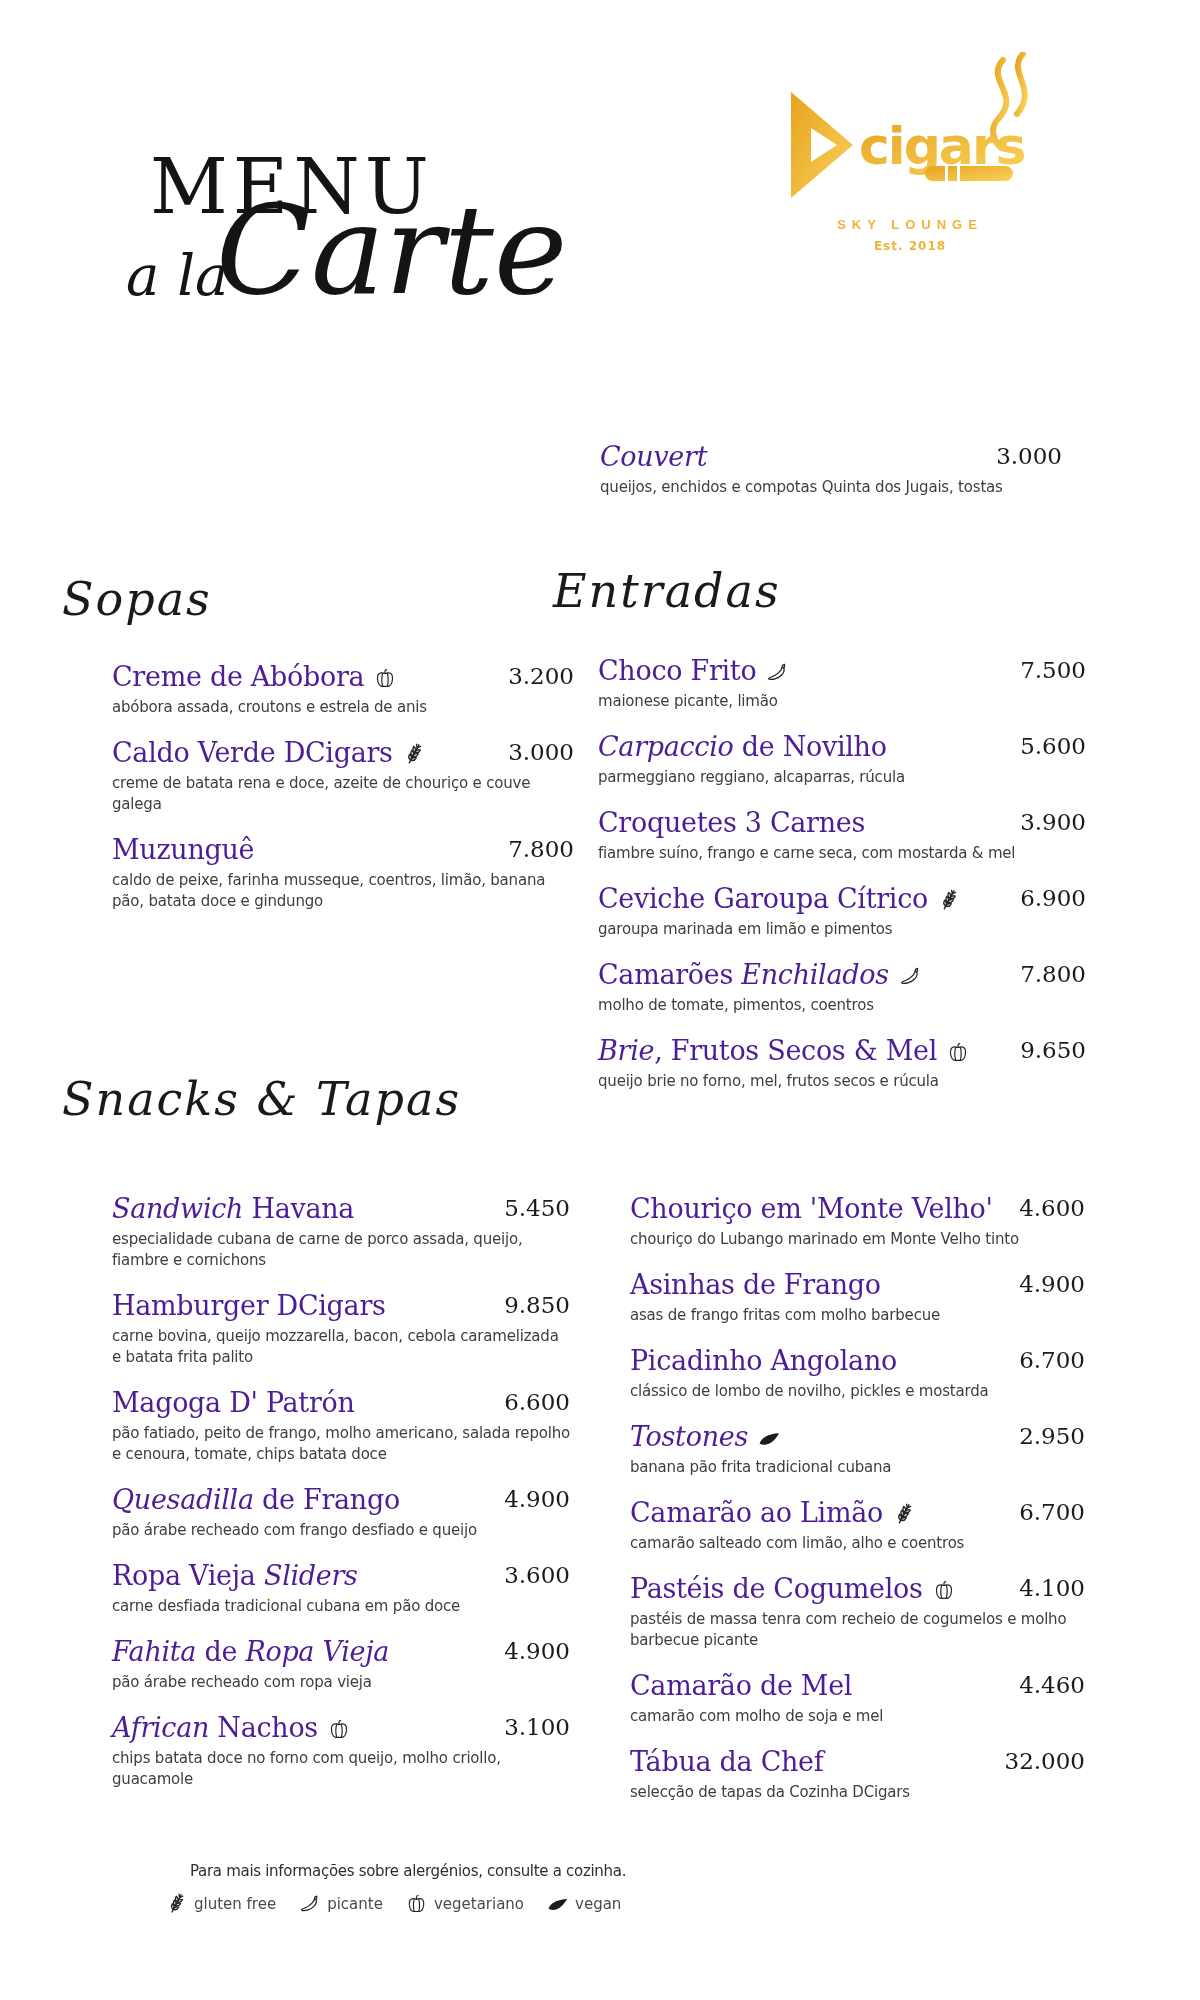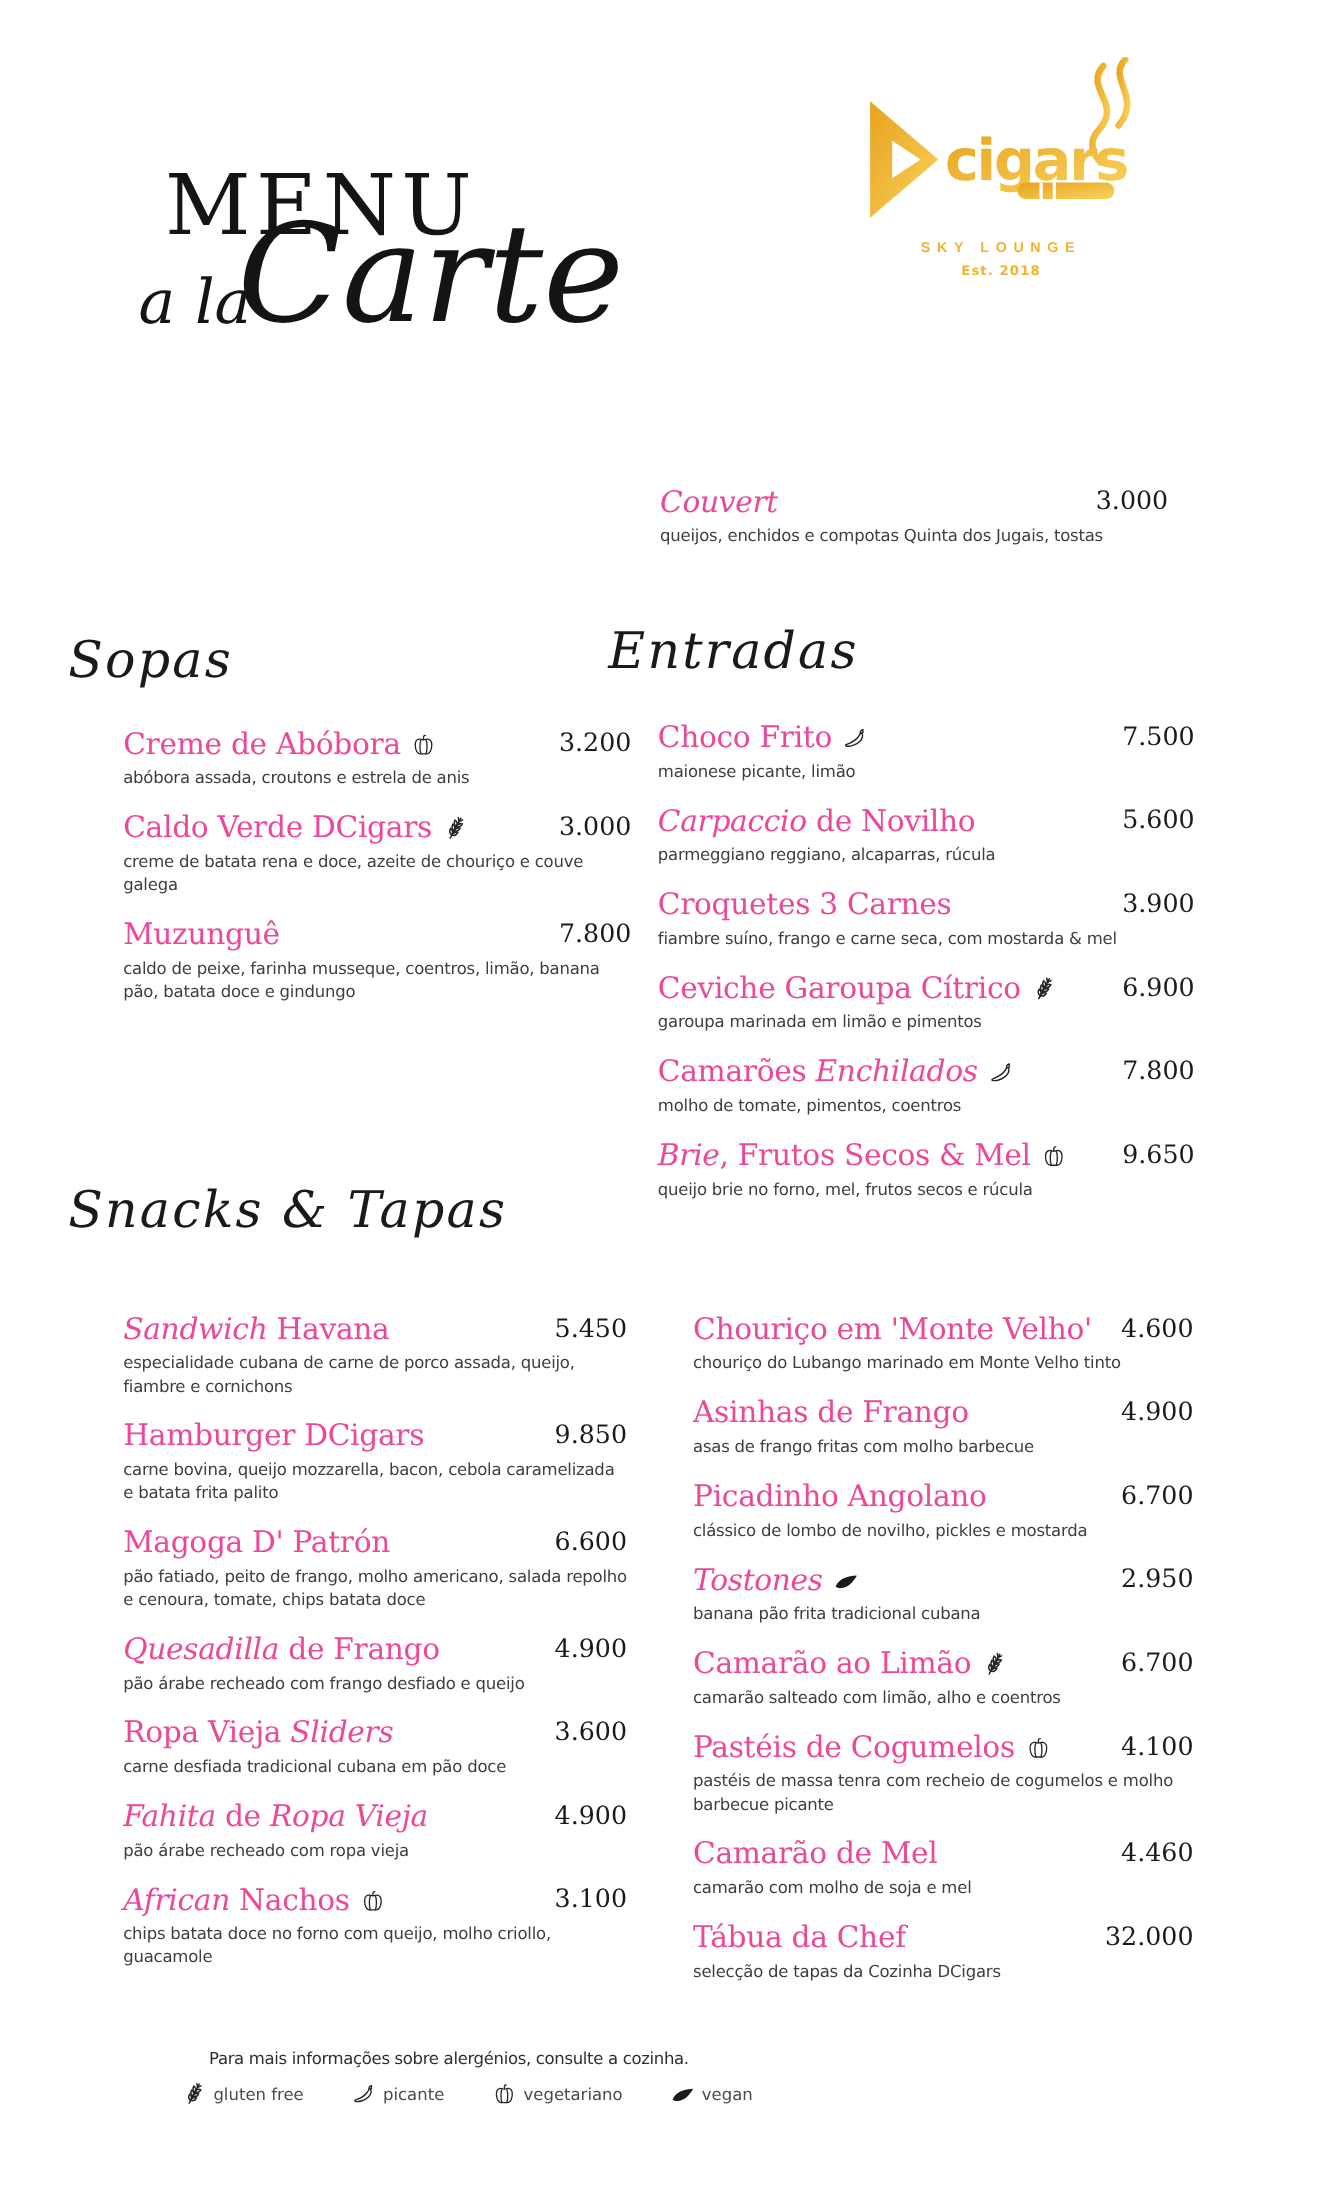--- a/index.html
+++ b/index.html
@@ -34,34 +34,34 @@
   
   .col{position:absolute;}
   #sopas-col{left:112px;top:660px;width:462px;}
   #entradas-col{left:598px;top:654px;width:488px;}
   #snacks-left-col{left:112px;top:1192px;width:458px;}
   #snacks-right-col{left:630px;top:1192px;width:455px;}
 
   
   .menu-item{margin-bottom:18px;}
   .item-head{display:flex;justify-content:space-between;align-items:flex-start;}
-  .item-name{font-size:27px;line-height:34px;color:#ec4899;letter-spacing:-0.3px;text-align:right;}
+  .item-name{font-size:27px;line-height:34px;color:#4c1d95;letter-spacing:-0.3px;text-align:right;}
   .item-name i{font-style:italic;}
   .item-price{font-size:23px;line-height:32px;color:#1b1b1b;white-space:nowrap;padding-left:12px;}
   .item-desc{font-family:"DejaVu Sans",sans-serif;font-size:15px;line-height:1.4;
              color:#3e3e3e;margin-top:3px;letter-spacing:-0.2px;}
   .dish-icon{display:inline-block;width:24px;height:24px;margin-left:9px;
              vertical-align:baseline;transform:translateY(4px);}
   .dish-icon svg{width:100%;height:100%;}
   .couvert .item-name{font-style:italic;font-size:27px;}
 
   
   .footer-note{position:absolute;left:190px;top:1862px;font-family:"DejaVu Sans",sans-serif;
                font-size:15px;color:#2e2e2e;letter-spacing:-0.3px;}
-  .legend-row{position:absolute;left:165px;top:1892px;display:flex;gap:43px;align-items:center;}
+  .legend-row{position:absolute;left:165px;top:1892px;display:flex;gap:22px;align-items:center;}
   .legend-item{display:flex;align-items:center;gap:6px;font-family:"DejaVu Sans",sans-serif;
                font-size:15px;color:#4a4a4a;}
   .legend-item .dish-icon{margin-left:0;transform:none;width:23px;height:23px;}
 </style>
 </head>
 <body>
 
 <div id="page">
 
   <div class="logo-block">

